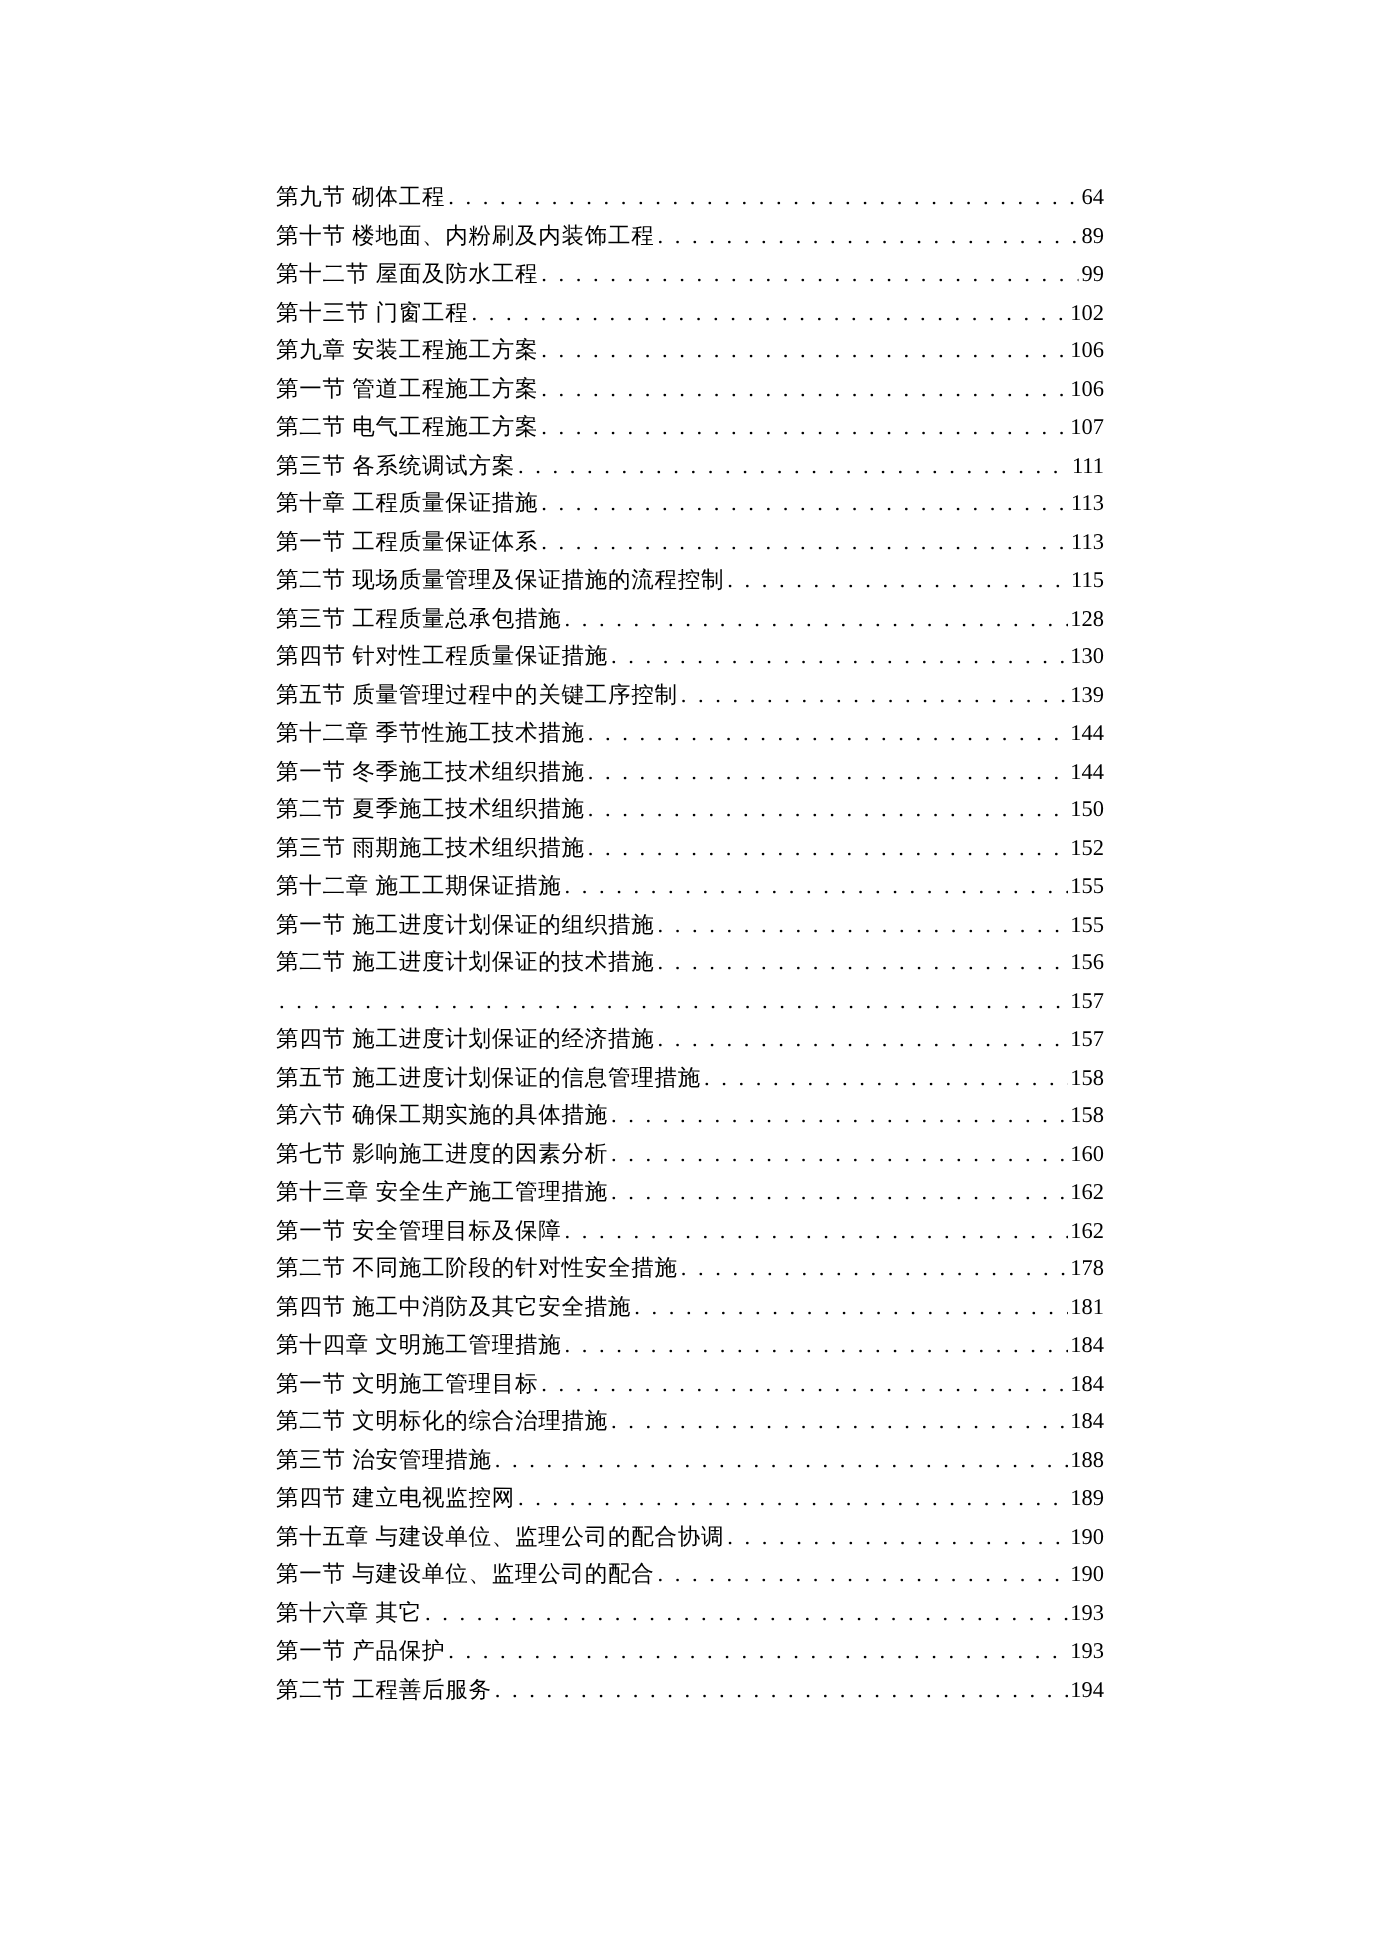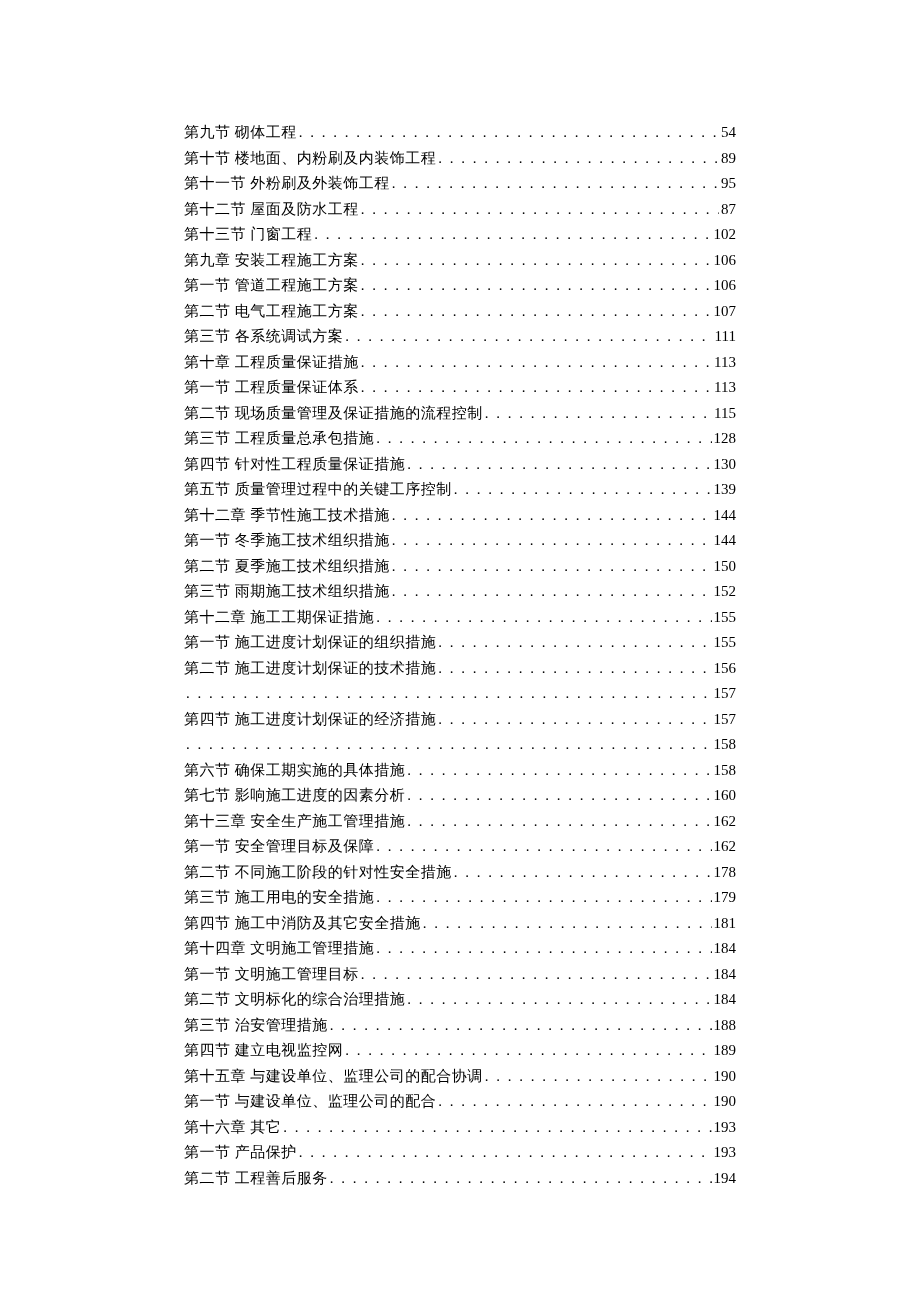--- a/index.html
+++ b/index.html
@@ -43,36 +43,31 @@
     }
   </style>
 </head>
 <body>
 
 <div class="page">
   <div id="toc-container">
       <div class="toc-entry">
         <span class="toc-label">第九节  砌体工程</span>
         <span class="toc-dots"></span>
-        <span class="toc-page">54</span>
+        <span class="toc-page">64</span>
       </div>
       <div class="toc-entry">
         <span class="toc-label">第十节  楼地面、内粉刷及内装饰工程</span>
         <span class="toc-dots"></span>
         <span class="toc-page">89</span>
       </div>
       <div class="toc-entry">
-        <span class="toc-label">第十一节  外粉刷及外装饰工程</span>
-        <span class="toc-dots"></span>
-        <span class="toc-page">95</span>
-      </div>
-      <div class="toc-entry">
         <span class="toc-label">第十二节  屋面及防水工程</span>
         <span class="toc-dots"></span>
-        <span class="toc-page">87</span>
+        <span class="toc-page">99</span>
       </div>
       <div class="toc-entry">
         <span class="toc-label">第十三节  门窗工程</span>
         <span class="toc-dots"></span>
         <span class="toc-page">102</span>
       </div>
       <div class="toc-entry">
         <span class="toc-label">第九章  安装工程施工方案</span>
         <span class="toc-dots"></span>
         <span class="toc-page">106</span>
@@ -160,20 +155,21 @@
       <div class="toc-entry">
         <span class="toc-dots"></span>
         <span class="toc-page">157</span>
       </div>
       <div class="toc-entry">
         <span class="toc-label">第四节  施工进度计划保证的经济措施</span>
         <span class="toc-dots"></span>
         <span class="toc-page">157</span>
       </div>
       <div class="toc-entry">
+        <span class="toc-label">第五节  施工进度计划保证的信息管理措施</span>
         <span class="toc-dots"></span>
         <span class="toc-page">158</span>
       </div>
       <div class="toc-entry">
         <span class="toc-label">第六节  确保工期实施的具体措施</span>
         <span class="toc-dots"></span>
         <span class="toc-page">158</span>
       </div>
       <div class="toc-entry">
         <span class="toc-label">第七节  影响施工进度的因素分析</span>
@@ -187,25 +183,20 @@
       </div>
       <div class="toc-entry">
         <span class="toc-label">第一节  安全管理目标及保障</span>
         <span class="toc-dots"></span>
         <span class="toc-page">162</span>
       </div>
       <div class="toc-entry">
         <span class="toc-label">第二节  不同施工阶段的针对性安全措施</span>
         <span class="toc-dots"></span>
         <span class="toc-page">178</span>
-      </div>
-      <div class="toc-entry">
-        <span class="toc-label">第三节  施工用电的安全措施</span>
-        <span class="toc-dots"></span>
-        <span class="toc-page">179</span>
       </div>
       <div class="toc-entry">
         <span class="toc-label">第四节  施工中消防及其它安全措施</span>
         <span class="toc-dots"></span>
         <span class="toc-page">181</span>
       </div>
       <div class="toc-entry">
         <span class="toc-label">第十四章  文明施工管理措施</span>
         <span class="toc-dots"></span>
         <span class="toc-page">184</span>

